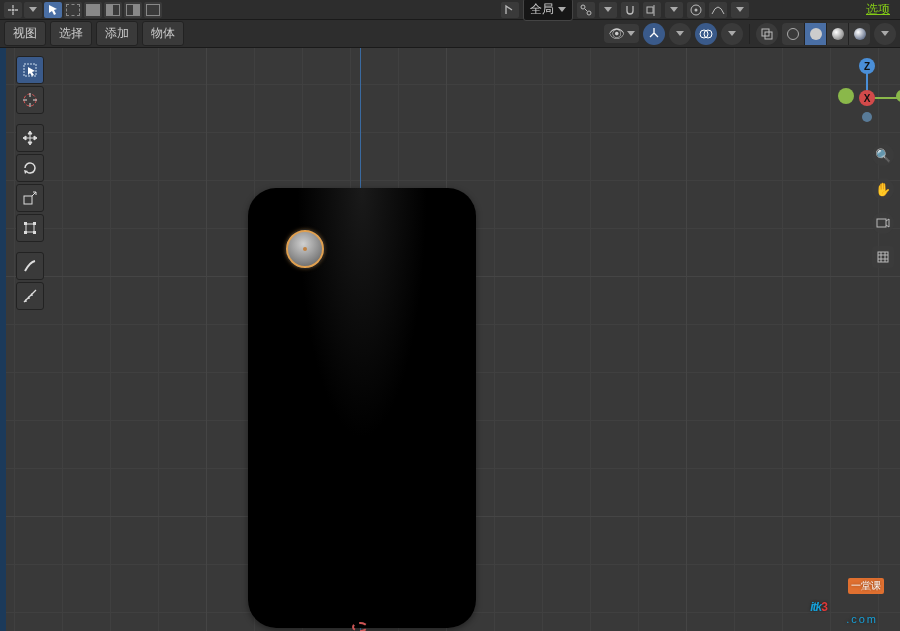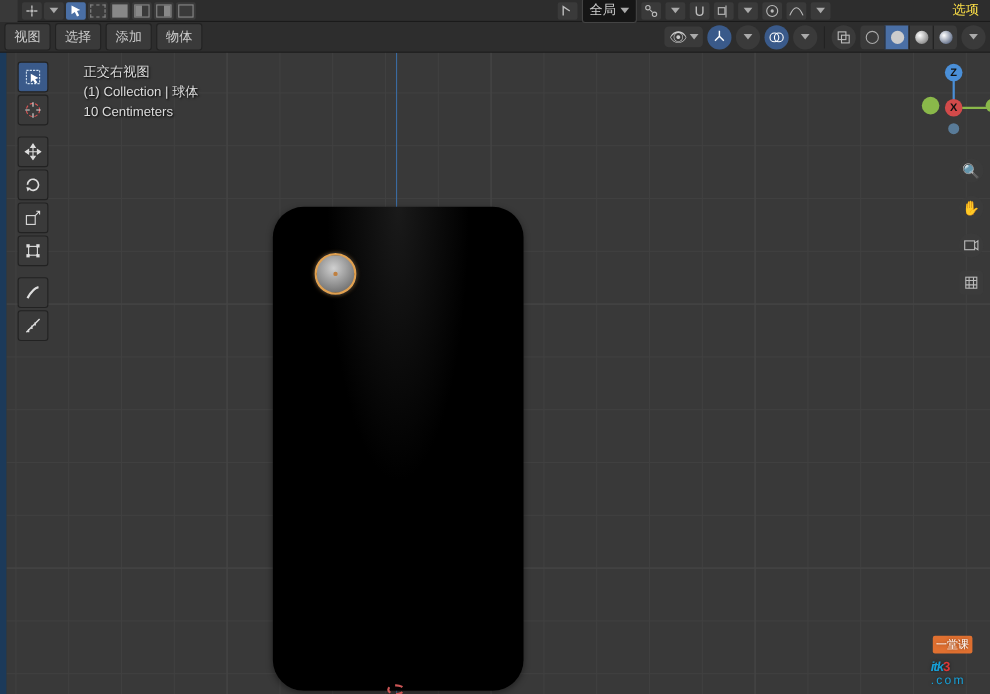--- a/index.html
+++ b/index.html
@@ -1,19 +1,19 @@
 <!DOCTYPE html>
 <html><head>
 <meta charset="utf-8">
 <style>
 * { margin: 0; padding: 0; box-sizing: border-box; font-family: sans-serif; font-size: 12px; }
 body { width: 900px; height: 631px; background: #393939; color: #ccc; overflow: hidden; position: relative; }
 
 
-.toolbar1 { height: 20px; background: #2d2d2d; display: flex; align-items: center; padding: 0 4px; gap: 9px; border-bottom: 1px solid #1a1a1a; margin-left: 16px; }
+.toolbar1 { height: 20px; background: #2d2d2d; display: flex; align-items: center; padding: 0 4px; gap: 19px; border-bottom: 1px solid #1a1a1a; }
 .toolbar1 .left { display: flex; gap: 2px; }
 .toolbar1 .center { display: flex; gap: 4px; margin-left: 320px; align-items: center; }
 .toolbar1 .right { margin-left: auto; }
 
 
 .toolbar2 { height: 28px; background: #2d2d2d; display: flex; align-items: center; padding: 2px 4px; gap: 4px; border-bottom: 1px solid #1a1a1a; }
 .toolbar2 .tbtn { background: #3a3a3a; border: 1px solid #222; color: #ccc; padding: 3px 8px; border-radius: 3px; cursor: pointer; }
 .toolbar2 .right { margin-left: auto; display: flex; gap: 4px; align-items: center; }
 
 .mode-select { background: #161616; border: 1px solid #444; color: #ccc; padding: 3px 8px; border-radius: 3px; display: flex; align-items: center; gap: 6px; }
@@ -94,26 +94,26 @@
 .round-ib { width: 22px; height: 22px; border-radius: 50%; background: #3a3a3a; display:flex; align-items:center; justify-content:center; cursor:pointer; font-size:13px;}
 .round-ib.blue { background: #3a5a8a; }
 .round-ib.sep { width:1px; background:#222; border-radius:0; height:20px; margin:0 2px;}
 
 .shade-group { display:flex; border-radius:4px; overflow:hidden; }
 .shade-group .sb { width:22px; height:22px; background:#3a3a3a; display:flex; align-items:center; justify-content:center; cursor:pointer; border-left:1px solid #222;}
 .shade-group .sb:first-child{border-left:none;}
 .shade-group .sb.active { background:#4a6fa5;}
 .sb-circle { width:12px; height:12px; border-radius:50%; }
 
-.options-label { color: #fde047; padding: 0 6px; cursor: pointer; }
+.options-label { color: #84cc16; padding: 0 6px; cursor: pointer; text-decoration: underline; }
 
 
 .wm { position: absolute; right: 22px; bottom: 6px; font-size: 34px; font-weight: 800; font-style: italic; color: #16a0d8; letter-spacing: -1px; text-shadow:0 0 3px rgba(0,0,0,0.5);}
 .wm .three { color: #e03838; font-style: normal;}
-.wm .sub { display:block; font-size:11px; color:#16a0d8; font-weight:normal; font-style:normal; text-align:right; margin-top:-6px; letter-spacing:2px;}
+.wm .sub { display:block; font-size:11px; color:#16a0d8; font-weight:normal; font-style:normal; text-align:right; margin-top:-6px; letter-spacing:2px;margin-left:36px;}
 .wm .tag { position:absolute; right:-6px; top:-2px; font-size:10px; color:#fff; background:#e07030; padding:1px 3px; border-radius:2px; font-weight:normal; font-style:normal; letter-spacing:0;}
 
 
 .dd { background:#161616; border:1px solid #444; padding:2px 6px; border-radius:3px; display:flex; align-items:center; gap:4px; color:#ccc; }
 .icon-cursor {width:14px;height:14px;display:inline-block;}
 </style>
 </head>
 <body>
 
 <div class="toolbar1">
@@ -263,25 +263,20 @@
   <div class="grid"></div>
   <div class="axis-z"></div>
 
   <div class="phone">
     <div class="camera">
       <div class="camera-center"></div>
     </div>
   </div>
   <div class="origin"></div>
 
-  <div class="overlay-text">
-    <div>正交右视图</div>
-    <div>(1) Collection | 球体</div>
-    <div>10 Centimeters</div>
-  </div>
 
   <div class="gizmo">
     <div class="strut v"></div>
     <div class="strut hz"></div>
     <div class="ball z">Z</div>
     <div class="ball y"></div>
     <div class="ball x">X</div>
     <div class="ball yend"></div>
     <div class="ball soft"></div>
   </div>

